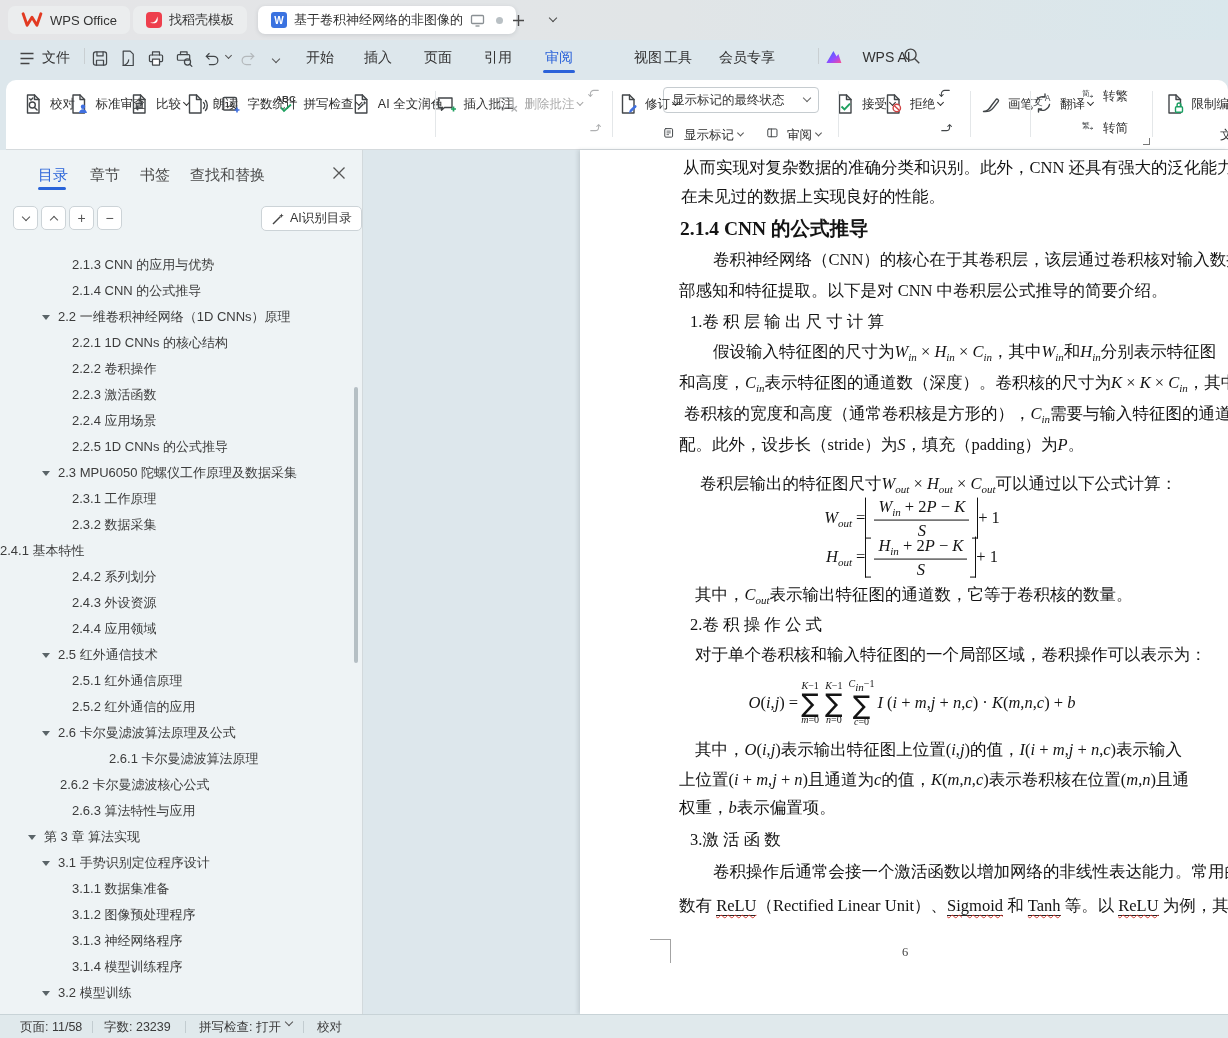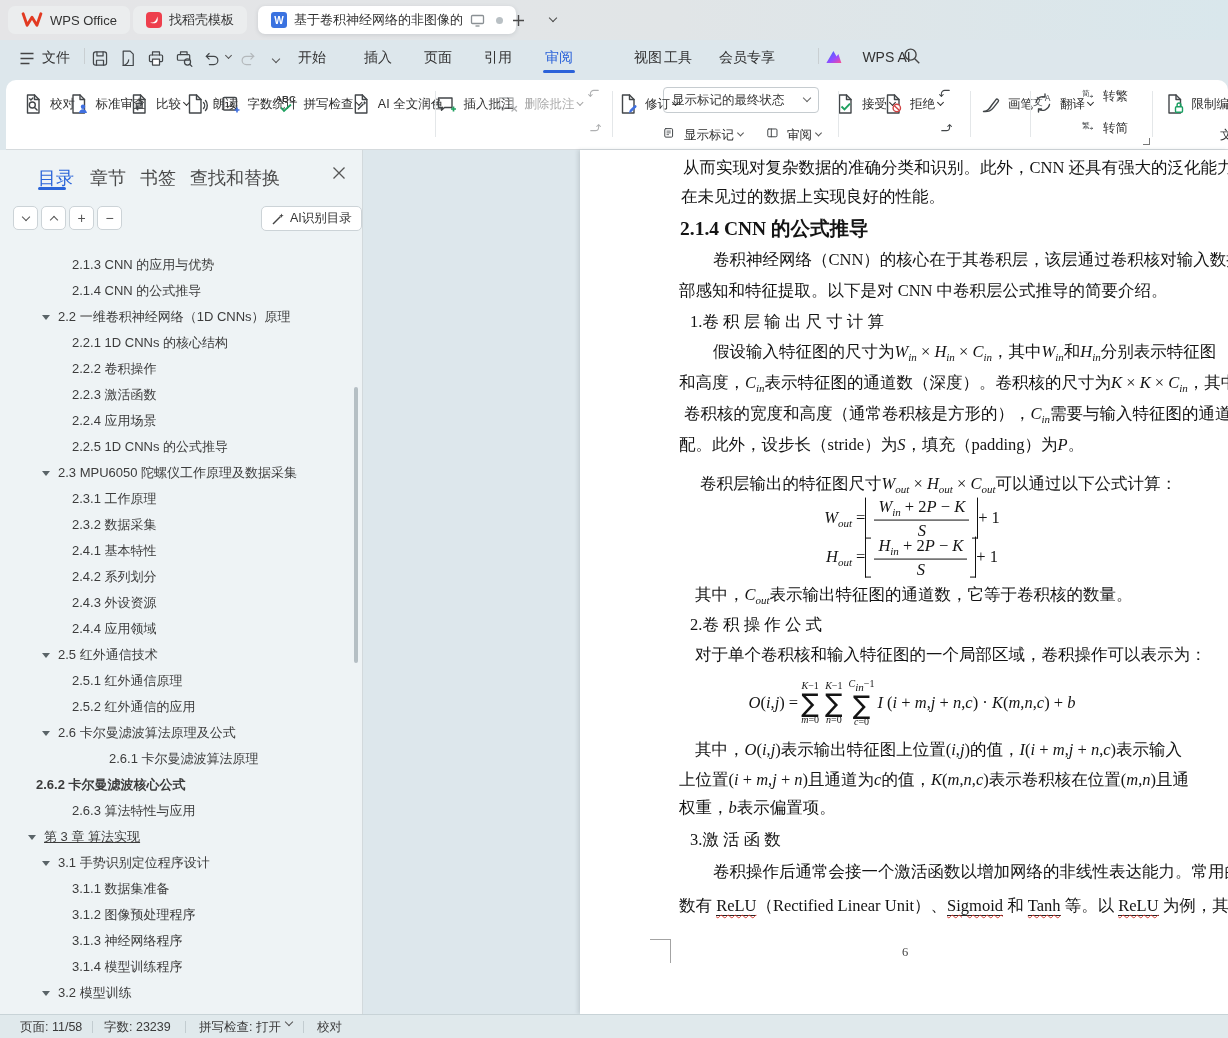--- a/index.html
+++ b/index.html
@@ -21,21 +21,21 @@
 .ribbon{position:absolute;left:6px;top:80px;right:0;height:70px;background:#fff;border-radius:10px 10px 0 0;border-bottom:1px solid #d5dadd}
 .rbtn{position:absolute;transform:translateX(-50%);top:12px;display:flex;flex-direction:row;align-items:center;gap:5px;color:#2e2e2e}
 .rbtn .lb{font-size:12.5px;display:flex;align-items:center;gap:3px;white-space:nowrap;line-height:1}
 .dis{opacity:.42}
 .combo{position:absolute;height:26px;border:1px solid #c6ccd0;border-radius:4px;background:#fff;display:flex;align-items:center;justify-content:space-between;padding:0 8px;font-size:12.5px;color:#333}
 .inlbtn{position:absolute;display:flex;align-items:center;gap:4px;font-size:12.5px;color:#2e2e2e;white-space:nowrap;transform:translateY(-50%)}
 .rdiv{position:absolute;top:11px;height:46px;width:1px;background:#e4e7e9}
 .sstack{position:absolute;transform:translate(-50%,-50%)}
 .launcher{position:absolute;width:7px;height:7px;border-right:1.3px solid #777;border-bottom:1.3px solid #777}
 .sidebar{position:absolute;left:0;top:150px;width:363px;bottom:0;background:#eef3f5;border-right:1px solid #d2d9dc;z-index:1}
-.stab{position:absolute;top:16px;font-size:18px;color:#4a4a4a}
+.stab{position:absolute;top:16px;font-size:15px;color:#4a4a4a}
 .stab.on{color:#2a64d9}
 .stabbar{position:absolute;top:37px;height:3px;border-radius:2px;background:#2a64d9}
 .closex{position:absolute;top:15px;left:331px;width:16px;height:16px}
 .sqb{position:absolute;top:56px;width:25px;height:24px;background:#fff;border:1px solid #ccd3d7;border-radius:5px;display:flex;align-items:center;justify-content:center;color:#555;font-size:14px;line-height:1}
 .aibtn{position:absolute;top:56px;left:261px;height:25px;padding:0 9px;background:#fff;border:1px solid #ccd3d7;border-radius:5px;display:flex;align-items:center;gap:5px;font-size:12.5px;color:#333;white-space:nowrap}
 .toc{position:absolute;left:0;top:102px;right:9px;bottom:0;overflow:hidden}
 .trow{height:26px;display:flex;align-items:center;font-size:13px;color:#3c3c3c;white-space:nowrap}
 .tri{width:0;height:0;border-left:4.5px solid transparent;border-right:4.5px solid transparent;border-top:5.5px solid #5a6468;margin-right:8px;flex:none}
 .thumb{position:absolute;left:354px;top:237px;width:4px;height:276px;border-radius:2px;background:#b5bfc4}
 .page{position:absolute;left:580px;top:150px;width:648px;height:864px;background:#fff;box-shadow:-2px 0 4px rgba(50,60,70,.15)}
@@ -145,21 +145,21 @@
       <div class="micon" style="left: 248px; top: 8px;">
         <svg width="21" height="21" viewBox="0 0 24 24">
           <path d="M18.5 9.5H10a4.7 4.7 0 0 0 0 9.4h5" stroke="#b4b9bc" stroke-width="1.4" fill="none" stroke-linecap="round"></path>
           <path d="M15.3 6.3l3.2 3.2-3.2 3.2" stroke="#b4b9bc" stroke-width="1.4" fill="none" stroke-linecap="round"></path>
         </svg>
       </div>
       <div class="micon" style="left: 276px; top: 8px;"><span class="chev" style="color:#555;margin-top:8px"></span></div>
       <span class="chev" style="position: absolute; left: 226px; top: 17px; color: rgb(85, 85, 85); width: 5px; height: 5px;"></span>
     </div>
   <div id="menuitems">
-      <span class="mitem" style="left: 312px;">开始</span>
+      <span class="mitem" style="left: 320px;">开始</span>
       <span class="mitem" style="left: 378px;">插入</span>
       <span class="mitem" style="left: 438px;">页面</span>
       <span class="mitem" style="left: 498px;">引用</span>
       <span class="mitem mactive" style="left: 559px;">审阅</span>
       <div class="mbar" style="left: 559px;"></div>
       <span class="mitem" style="left: 648px;">视图</span>
       <span class="mitem" style="left: 678px;">工具</span>
       <span class="mitem" style="left: 747px;">会员专享</span>
     </div>
   <div class="vdiv" style="left:818px;top:8px;height:16px"></div>
@@ -425,21 +425,21 @@
       <div class="trow" style="padding-left: 42px;">
         <span class="tri"></span>
         <span>2.3 MPU6050 陀螺仪工作原理及数据采集</span>
       </div>
       <div class="trow" style="padding-left: 72px;">
         <span>2.3.1 工作原理</span>
       </div>
       <div class="trow" style="padding-left: 72px;">
         <span>2.3.2 数据采集</span>
       </div>
-      <div class="trow" style="padding-left: 72px;">
+      <div class="trow" style="">
         <span>2.4.1 基本特性</span>
       </div>
       <div class="trow" style="padding-left: 72px;">
         <span>2.4.2 系列划分</span>
       </div>
       <div class="trow" style="padding-left: 72px;">
         <span>2.4.3 外设资源</span>
       </div>
       <div class="trow" style="padding-left: 72px;">
         <span>2.4.4 应用领域</span>
@@ -454,27 +454,27 @@
       <div class="trow" style="padding-left: 72px;">
         <span>2.5.2 红外通信的应用</span>
       </div>
       <div class="trow" style="padding-left: 42px;">
         <span class="tri"></span>
         <span>2.6 卡尔曼滤波算法原理及公式</span>
       </div>
       <div class="trow" style="padding-left: 109px;">
         <span>2.6.1 卡尔曼滤波算法原理</span>
       </div>
-      <div class="trow" style="padding-left: 36px; font-weight: bold;">
+      <div class="trow" style="padding-left: 60px;">
         <span>2.6.2 卡尔曼滤波核心公式</span>
       </div>
       <div class="trow" style="padding-left: 72px;">
         <span>2.6.3 算法特性与应用</span>
       </div>
-      <div class="trow" style="padding-left: 28px; text-decoration: underline;">
+      <div class="trow" style="padding-left: 28px;">
         <span class="tri"></span>
         <span>第 3 章 算法实现</span>
       </div>
       <div class="trow" style="padding-left: 42px;">
         <span class="tri"></span>
         <span>3.1 手势识别定位程序设计</span>
       </div>
       <div class="trow" style="padding-left: 72px;">
         <span>3.1.1 数据集准备</span>
       </div>

